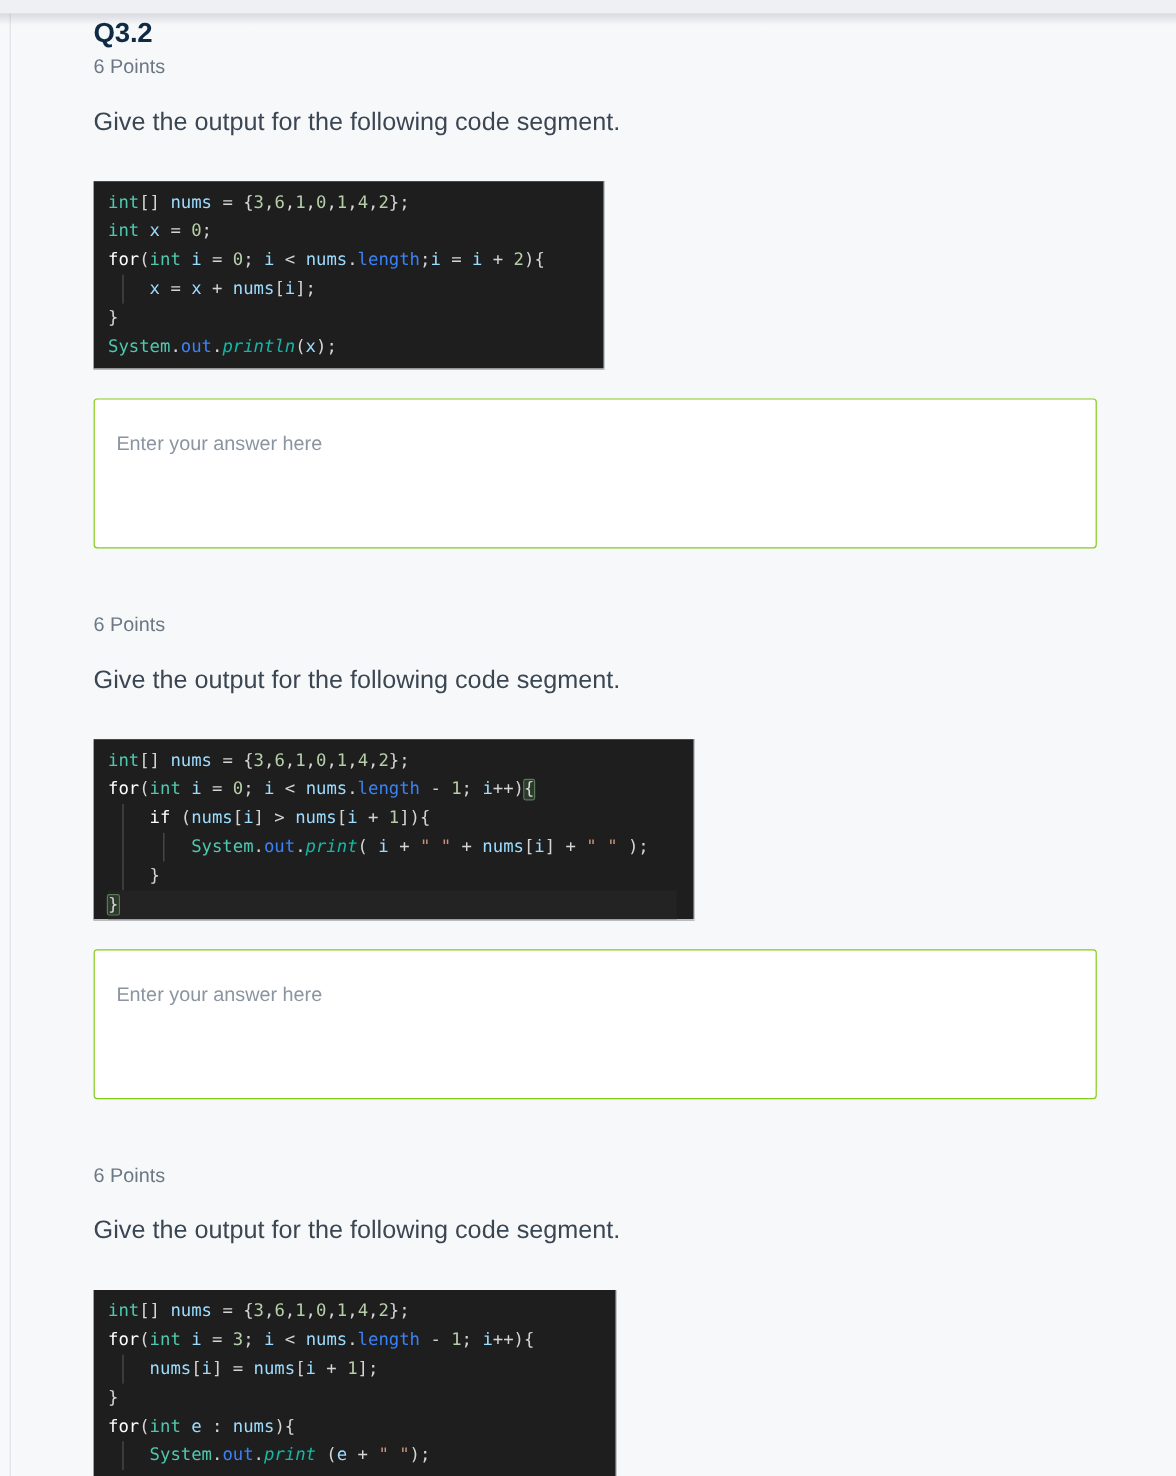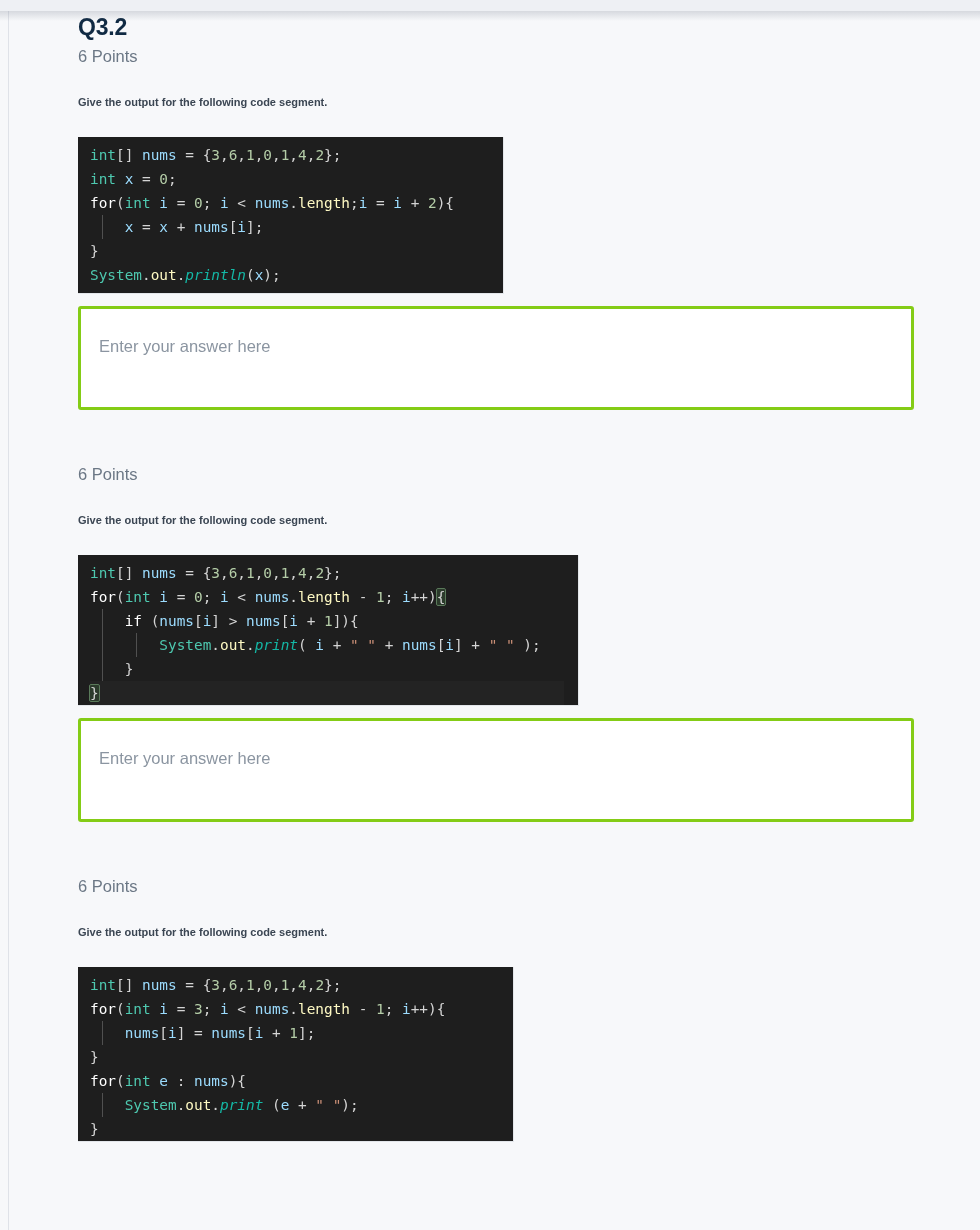--- a/index.html
+++ b/index.html
@@ -57,30 +57,29 @@
     margin: 0;
   }
   .q-points {
     font-size: 16.5px;
     color: #6b7785;
     line-height: 22px;
     margin: 4px 0 0 0;
     font-weight: normal;
   }
   .q-prompt {
-    font-size: 11px;
+    font-size: 21px;
     color: #3b4653;
     line-height: 24px;
     margin: 23px 0 0 0;
-    font-weight: bold;
   }
 
   
   .code-wrap {
-    margin-top: 23px;
+    margin-top: 37px;
     background: #1e1e1e;
     border-right: 1px solid #e3e6ea;
     border-bottom: 1px solid #e3e6ea;
     padding: 6px 0 6px 0;
     display: inline-block;
     position: relative;
     vertical-align: top;
   }
   .code-wrap pre {
     margin: 0;
@@ -100,40 +99,40 @@
     position: absolute;
     top: 0; bottom: 0;
     width: 1px;
     background: #505050;
   }
 
   
   .t-kw    { color: #ffffff; }   
   .t-type  { color: #4ec9b0; }   
   .t-num   { color: #b5cea8; }   
-  .t-prop  { color: #fef9c3; }   
+  .t-prop  { color: #3b82f6; }   
   .t-fn    { color: #14b8a6; font-style: italic; }   
   .t-str   { color: #ce9178; }   
   .t-pun   { color: #d4d4d4; }
   .t-var   { color: #9cdcfe; }
 
   
   .brk {
     outline: 1px solid #5a7a5a;
     background: #2b3a2b;
     border-radius: 1px;
   }
 
   
   .answer-box {
-    margin-top: 12px;
+    margin-top: 24px;
     width: 836px;
-    height: 104px;
+    height: 125px;
     background: #ffffff;
-    border: 3px solid #84cc16;
+    border: 1px solid #84cc16;
     border-radius: 3px;
     position: relative;
   }
   .answer-placeholder {
     position: absolute;
     left: 18px; top: 26px;
     font-size: 16.5px;
     color: #8b95a1;
     line-height: 22px;
     user-select: none;

